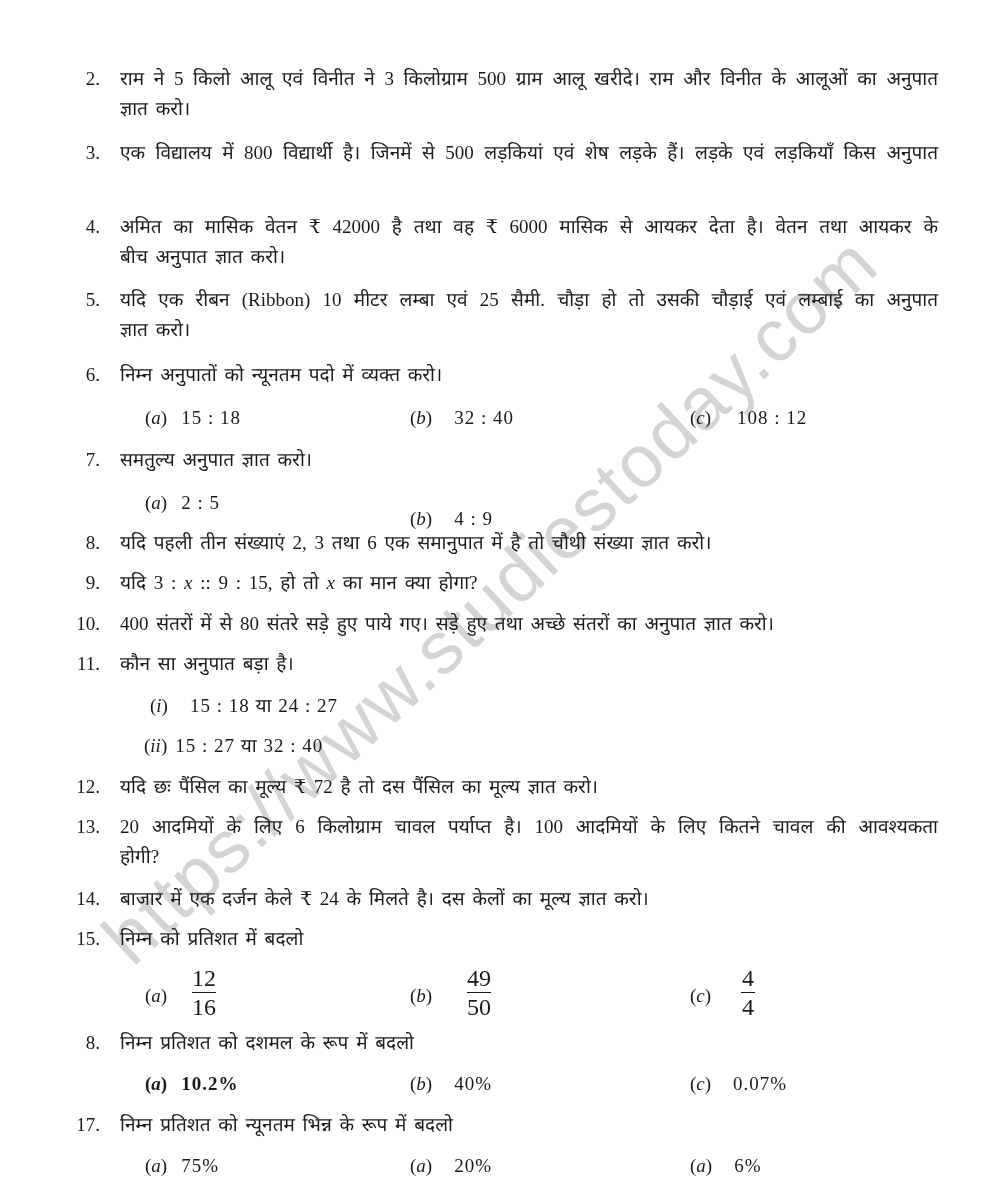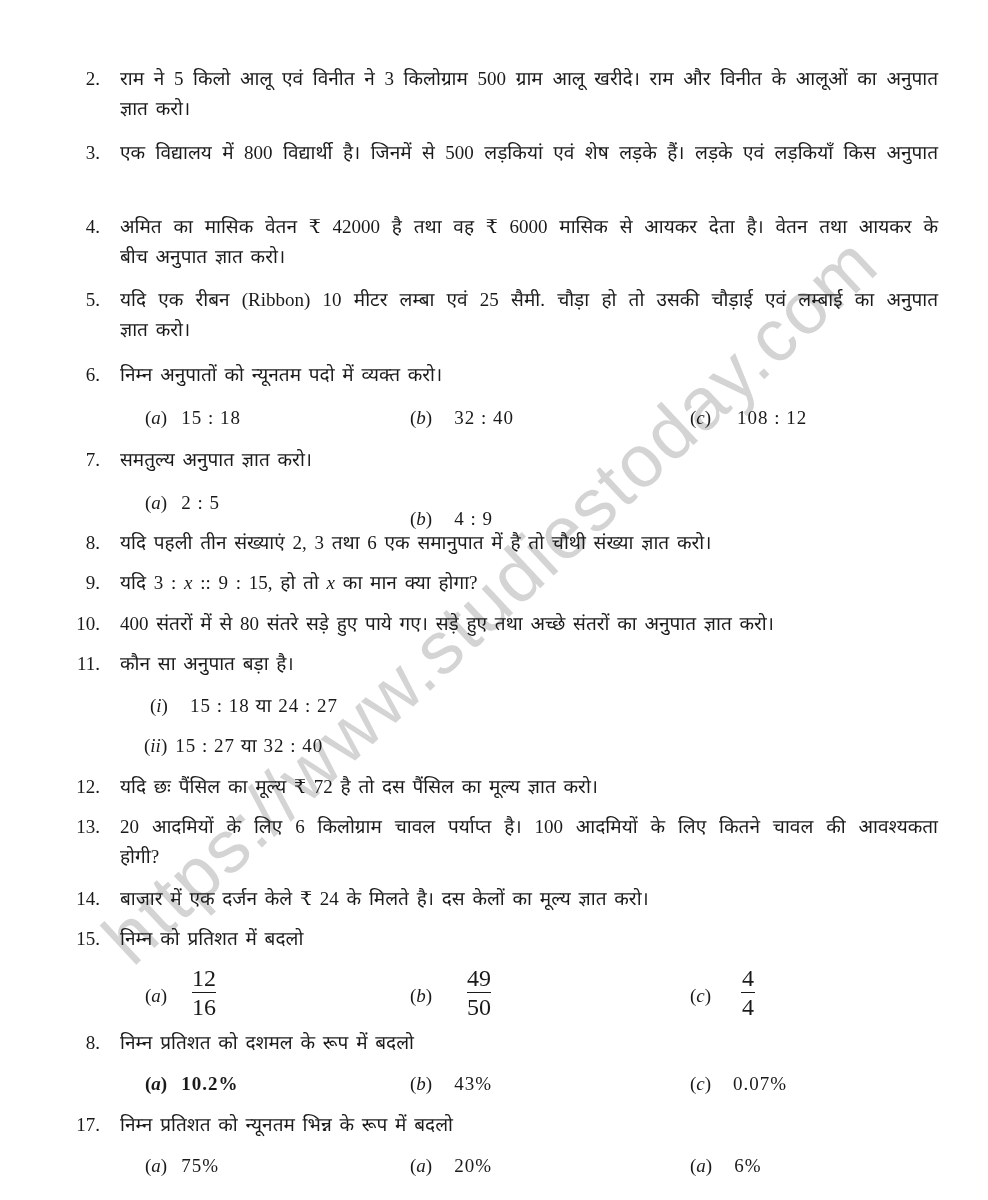--- a/index.html
+++ b/index.html
@@ -260,21 +260,21 @@
   <div class="q" style="top:1028px;">
     <span class="qnum">8.</span>
     <div class="qtext">
       <span class="line last">निम्न प्रतिशत को दशमल के रूप में बदलो</span>
     </div>
   </div>
   <div class="opt" style="left:145px; top:1069px;font-weight:bold;">
     <span class="lbl"><span class="par">(</span><span>a</span><span class="par">)</span></span><span class="val">10.2%</span>
   </div>
   <div class="opt" style="left:410px; top:1069px;">
-    <span class="lbl"><span class="par">(</span><span>b</span><span class="par">)</span></span><span class="val" style="margin-left:22px;">43%</span>
+    <span class="lbl"><span class="par">(</span><span>b</span><span class="par">)</span></span><span class="val" style="margin-left:22px;">40%</span>
   </div>
   <div class="opt" style="left:690px; top:1069px;">
     <span class="lbl"><span class="par">(</span><span>c</span><span class="par">)</span></span><span class="val" style="margin-left:22px;">0.07%</span>
   </div>
 
   <div class="q" style="top:1110px;">
     <span class="qnum">17.</span>
     <div class="qtext">
       <span class="line last">निम्न प्रतिशत को न्यूनतम भिन्न के रूप में बदलो</span>
     </div>

